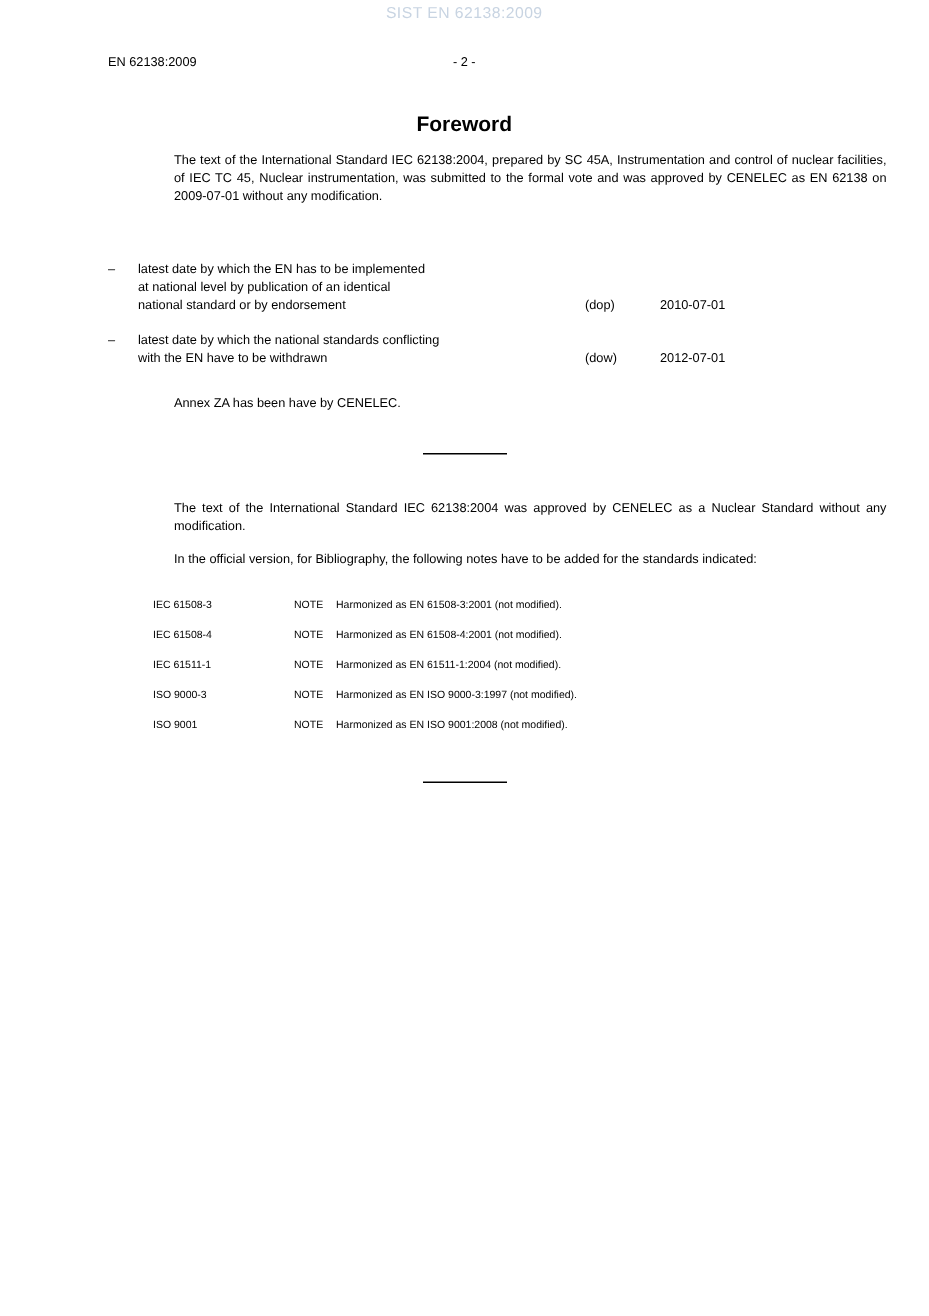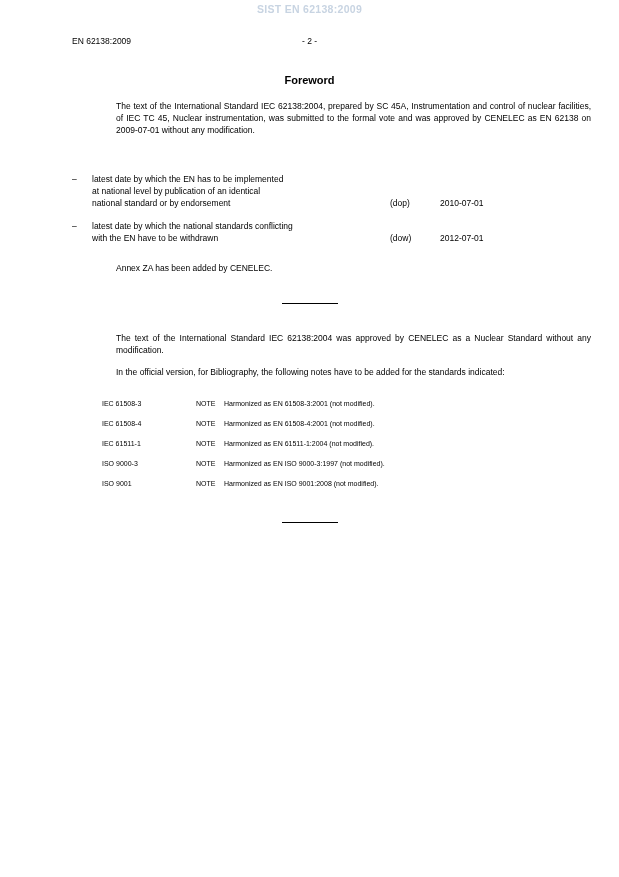--- a/index.html
+++ b/index.html
@@ -22,21 +22,21 @@
     height: 877px;
     overflow: hidden;
   }
   .watermark {
     position: absolute;
     top: 3px;
     left: 0;
     width: 619px;
     text-align: center;
     font-size: 10.5px;
-    font-weight: bold;
+    font-weight: normal;
     color: #c8d4e2;
     letter-spacing: 0.3px;
   }
   .header-row {
     position: absolute;
     top: 36px;
     left: 72px;
     width: 475px;
     font-size: 8.5px;
   }
@@ -50,21 +50,21 @@
     left: 0;
     top: 0;
     width: 475px;
     text-align: center;
   }
   .title {
     position: absolute;
     left: 72px;
     width: 475px;
     text-align: center;
-    font-size: 11px;
+    font-size: 14px;
     font-weight: bold;
   }
   #foreword-title { top: 74px; }
   #endorsement-title { top: 308px; }
 
   .para {
     position: absolute;
     left: 72px;
     width: 475px;
     font-size: 8.5px;
@@ -191,21 +191,21 @@
     <div class="date-val">2010-07-01</div>
   </div>
 
   <div class="date-item" id="date-item-1">
     <div class="dash">–</div>
     <div class="dash-text">latest date by which the national standards conflicting<br>with the EN have to be withdrawn</div>
     <div class="abbr-single">(dow)</div>
     <div class="date-val-single">2012-07-01</div>
   </div>
 
-  <div class="para" id="para-annex">Annex ZA has been added by CENELEC.</div>
+  <div class="para" id="para-annex">Annex ZA has been have by CENELEC.</div>
 
   <div class="rule" id="rule-1"><span></span></div>
 
 
   <div class="para" id="para-endorse-1">The text of the International Standard IEC 62138:2004 was approved by CENELEC as a Nuclear Standard without any modification.</div>
 
   <div class="para" id="para-endorse-2">In the official version, for Bibliography, the following notes have to be added for the standards indicated:</div>
 
   <div class="notes">
     <div class="note-row">

